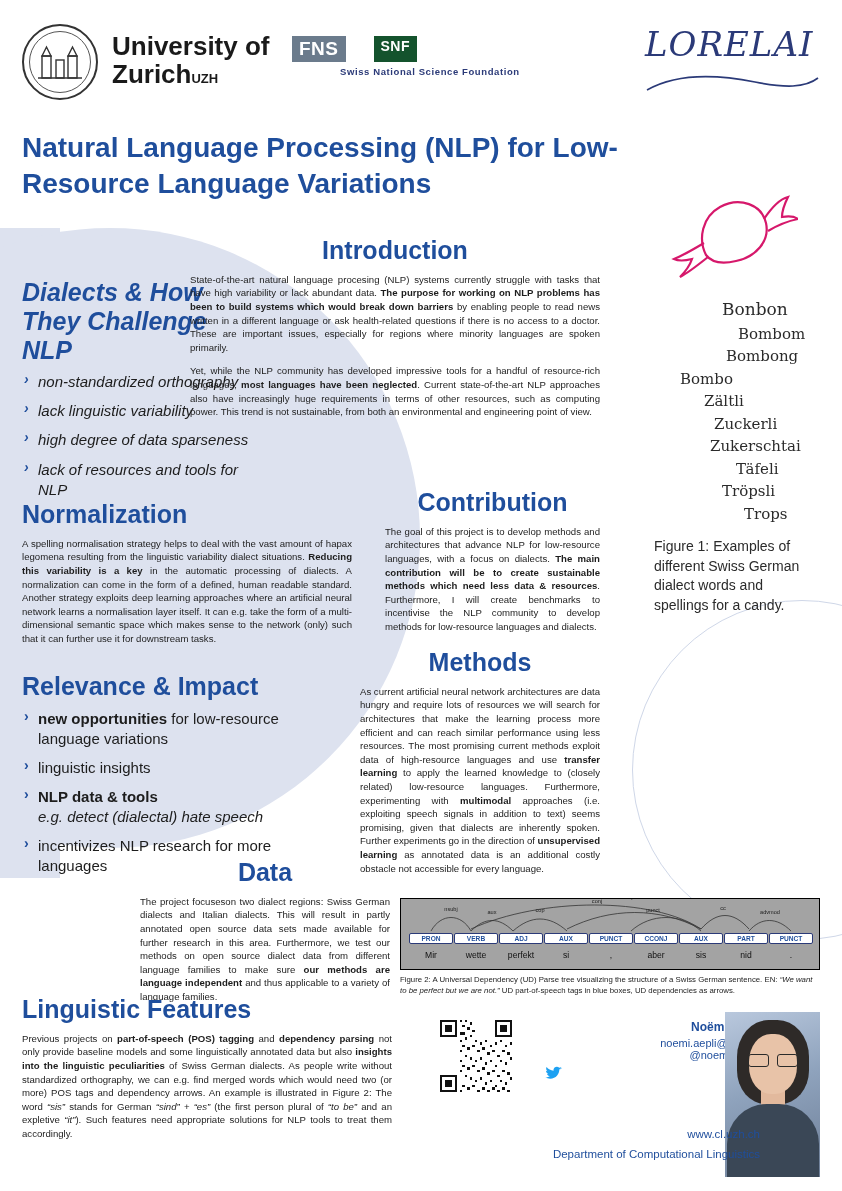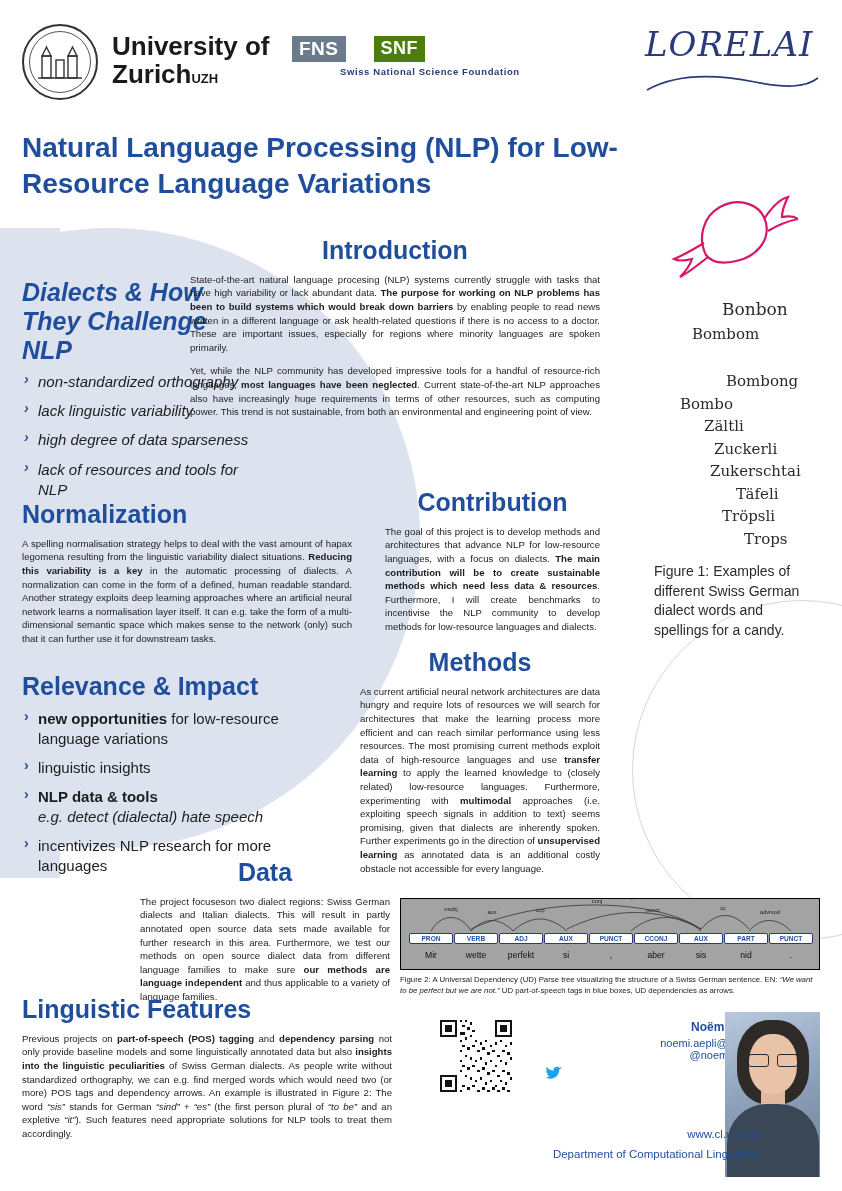--- a/index.html
+++ b/index.html
@@ -59,21 +59,21 @@
   .uni-text .uzh-sub { font-size:13px; vertical-align:baseline; }
   .fns-box {
     position:absolute; left:292px; top:36px;
     display:flex; height:26px; align-items:stretch;gap:28px;
   }
   .fns-box .fns {
     background:#6b7b8c; color:#fff; font-weight:bold; font-size:19px;
     padding:2px 7px 0 7px; letter-spacing:0.5px;
   }
   .fns-box .snf {
-    background:#4d7c0f; color:#fff; font-weight:bold; font-size:18px;
+    background:#14532d; color:#fff; font-weight:bold; font-size:14px;
     padding:2px 7px 0 7px; letter-spacing:0.5px;
   }
   .snsf-label {
     position:absolute; left:340px; top:66px;
     font-size:9.5px; font-weight:bold; color:#2b3a78; letter-spacing:0.6px;
   }
   .lorelai {
     position:absolute; left:645px; top:24px;
     width:180px; height:80px;
   }
@@ -126,22 +126,22 @@
   
   .bonbon-fig { position:absolute; left:640px; top:185px; width:190px; }
   .bonbon-svg { display:block; margin-left:28px; }
   .bonbon-words {
     font-family:"DejaVu Serif", serif;
     font-size:15px; color:#2b2b2b; line-height:1.5;
     margin-top:-8px;
   }
   .bonbon-words div { white-space:nowrap; }
   .w1{margin-left:82px;font-size:17px;}
-  .w2{margin-left:52px;}
-  .w3{margin-left:86px;margin-top:25px;}
+  .w2{margin-left:98px;}
+  .w3{margin-left:86px;}
   .w4{margin-left:40px;}
   .w5{margin-left:64px;}
   .w6{margin-left:74px;}
   .w7{margin-left:70px;}
   .w8{margin-left:96px;}
   .w9{margin-left:82px;}
   .w10{margin-left:104px;}
   .fig-caption {
     font-size:14px; color:#2b2b2b; text-align:left; line-height:1.4;
     margin-top:12px; padding:0 14px;

